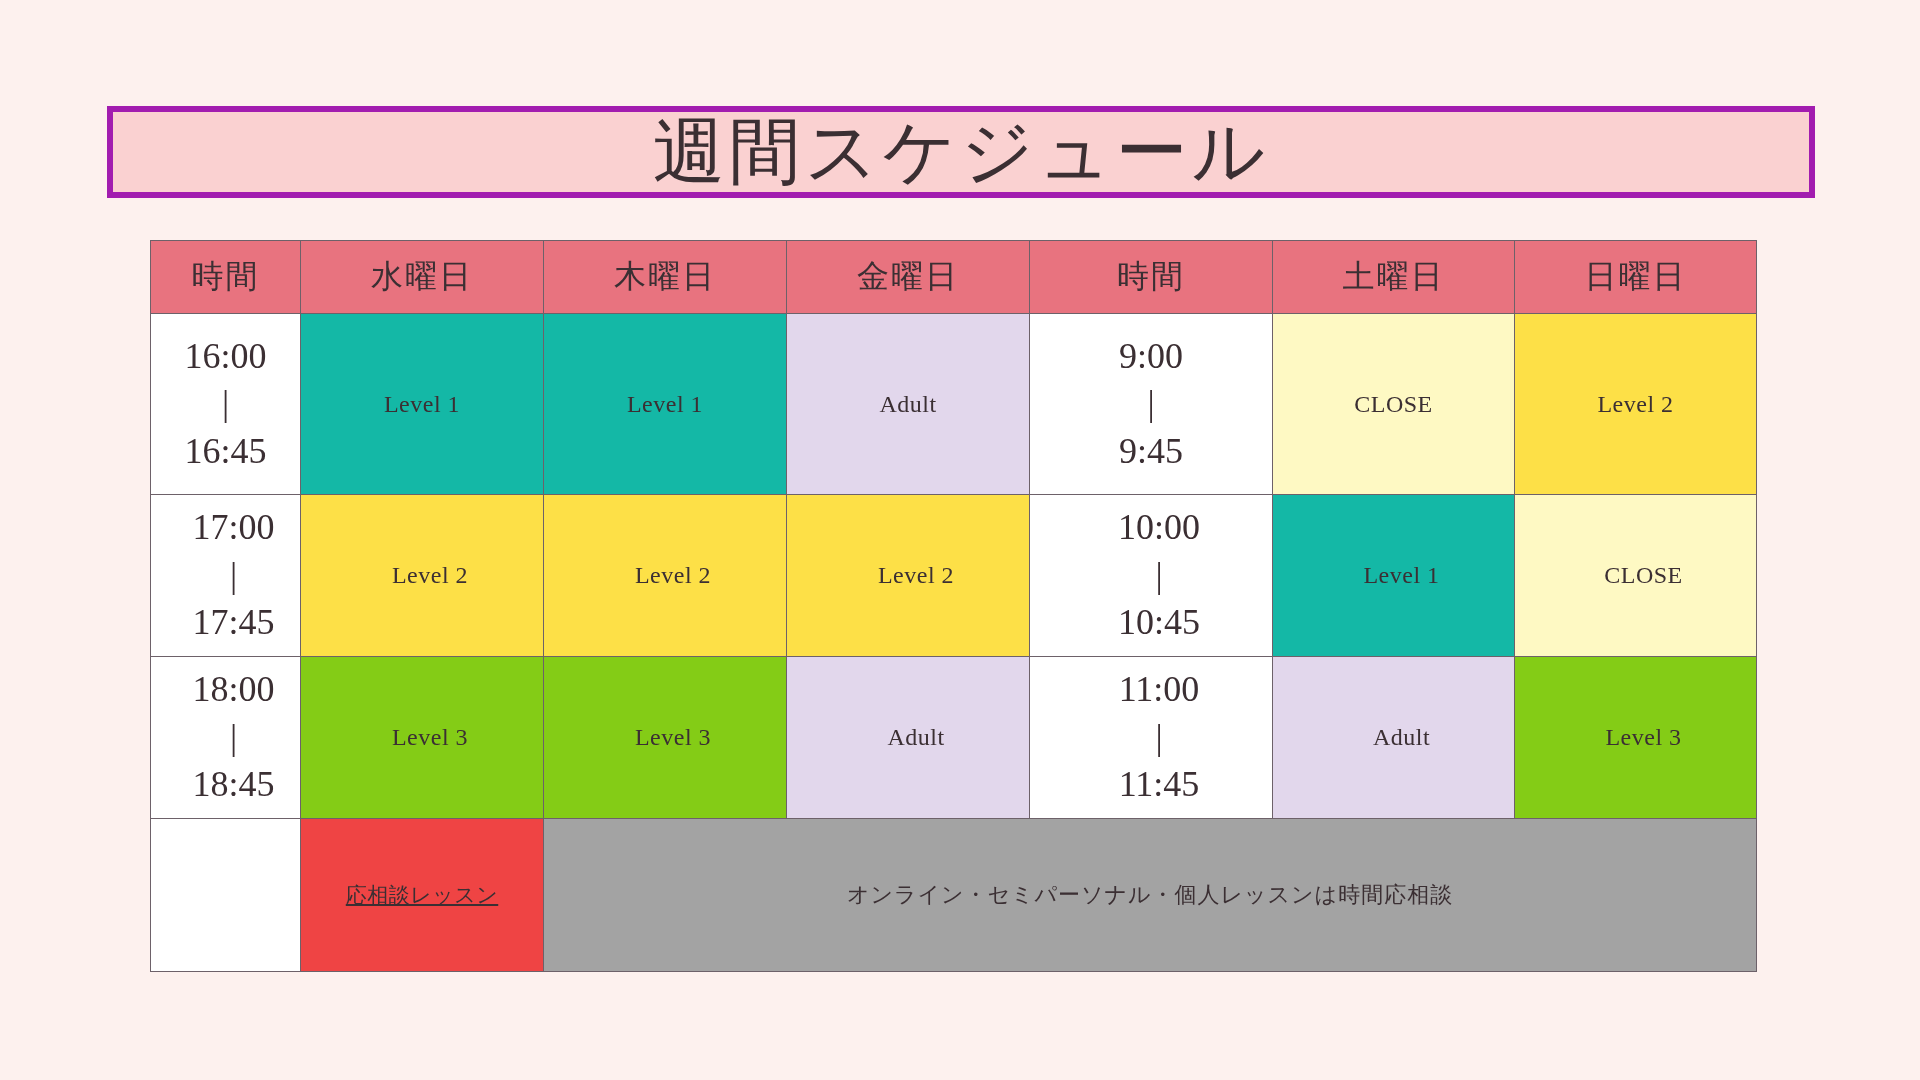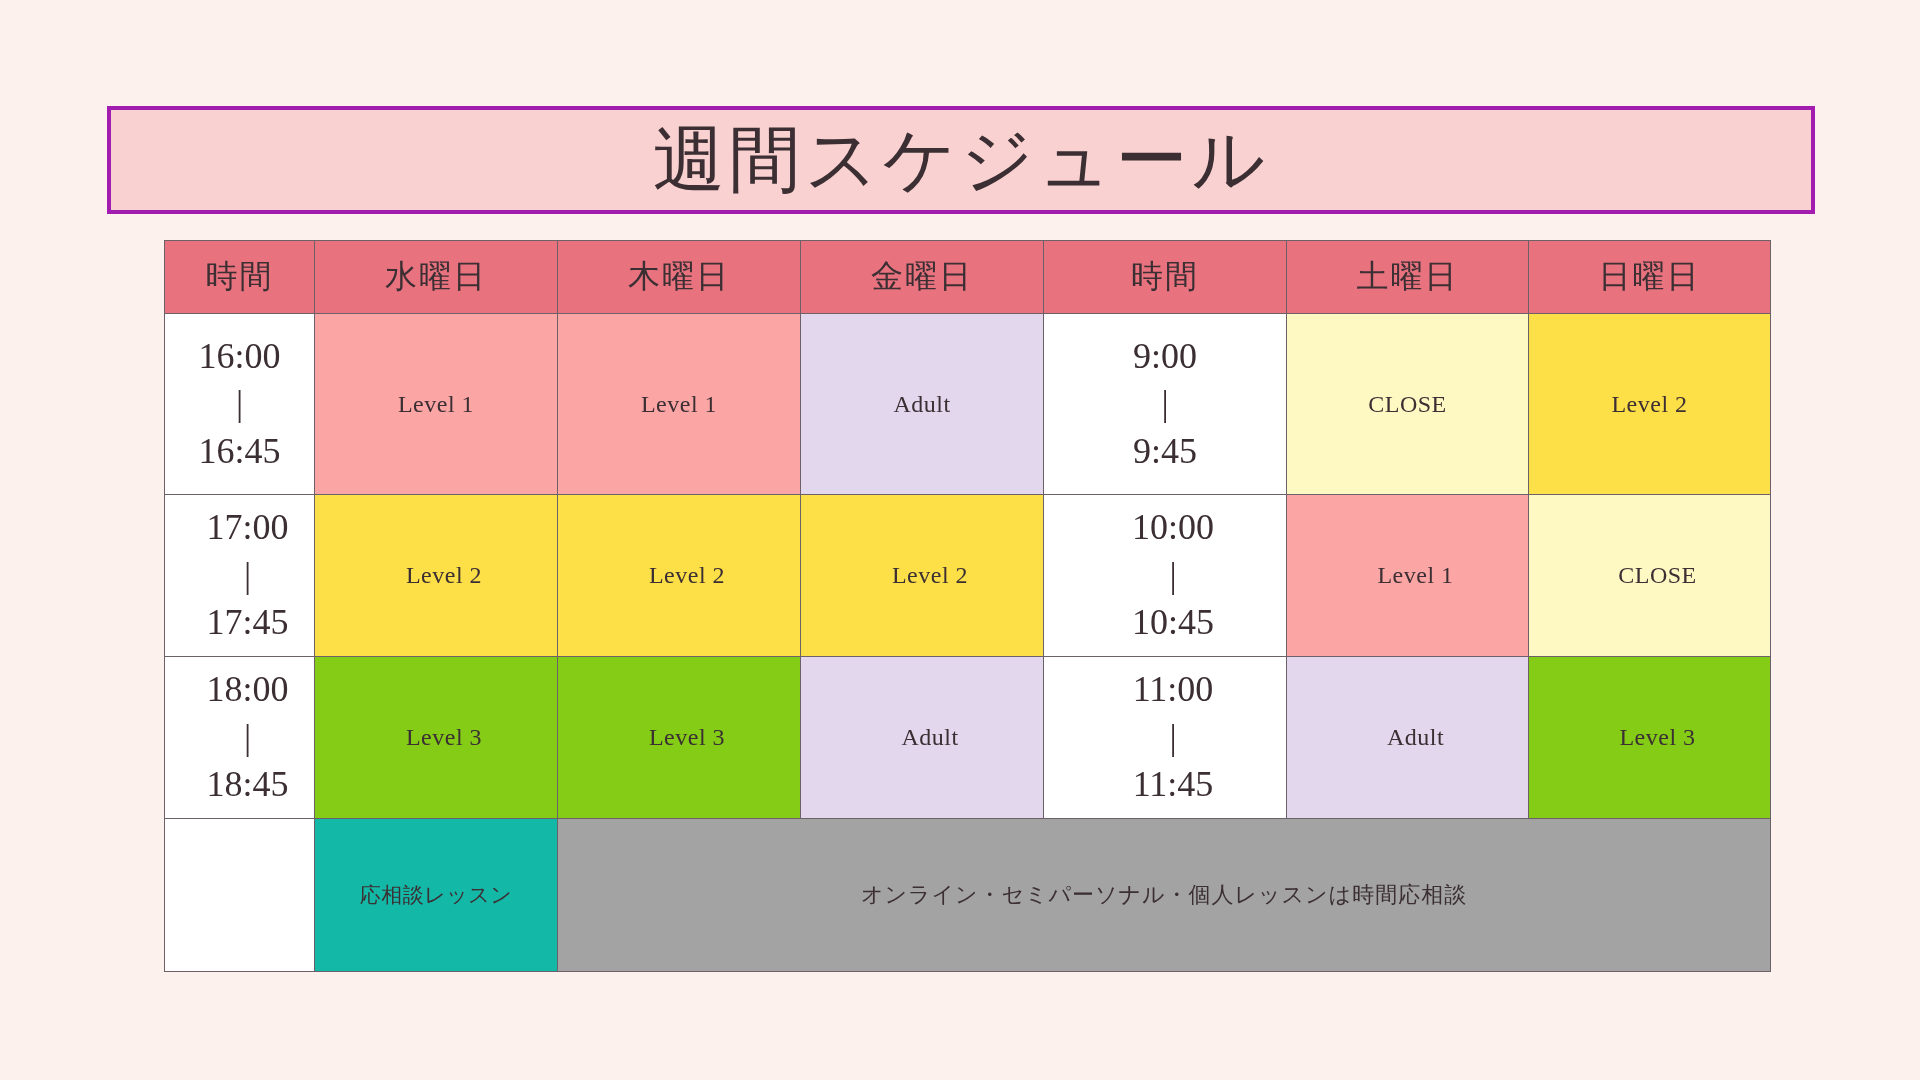--- a/index.html
+++ b/index.html
@@ -21,41 +21,41 @@
     height: 1080px;
     box-sizing: border-box;
   }
 
   
   .title-banner {
     position: absolute;
     left: 107px;
     top: 106px;
     width: 1708px;
-    height: 108px;
+    height: 92px;
     box-sizing: border-box;
     background: #FAD1D1;
-    border: 4px solid #a21caf;
+    border: 6px solid #a21caf;
     display: flex;
     align-items: center;
     justify-content: center;
   }
   .title-text {
     font-family: "Liberation Serif", "DejaVu Serif", serif;
     font-size: 72px;
     line-height: 1;
     letter-spacing: 4px;
     color: #3B2F33;
     white-space: nowrap;
   }
 
   
   .schedule-wrap {
     position: absolute;
-    left: 164px;
+    left: 150px;
     top: 240px;
     width: 1320px;
   }
   table.schedule {
     border-collapse: collapse;
     width: 1606px;
     table-layout: fixed;
   }
   table.schedule td,
   table.schedule th {
@@ -100,37 +100,38 @@
     line-height: 1.32;
     white-space: pre-line;
   }
 
   td.slot {
     font-size: 24px;
     letter-spacing: 0.5px;
   }
 
   
-  .bg-yellow { background: #fca5a5; }
+  .bg-yellow { background: #14b8a6; }
   .bg-green  { background: #fde047; }
   .bg-blue   { background: #84cc16; }
   .bg-purple { background: #E2D7EC; }
   .bg-white  { background: #fef9c3; }
 
   tbody tr.note-row td {
     height: 152px;
   }
   td.note-empty {
     background: #FFFFFF;
   }
   td.note-label {
-    background: #14b8a6;
+    background: #ef4444;
     font-family: "Liberation Sans", "DejaVu Sans", sans-serif;
     font-size: 21px;
     letter-spacing: 0.5px;
+    text-decoration: underline;
   }
   td.note-text {
     background: #a3a3a3;
     font-family: "Liberation Sans", "DejaVu Sans", sans-serif;
     font-size: 22px;
     letter-spacing: 1px;
   }
 </style>
 </head>
 <body>

